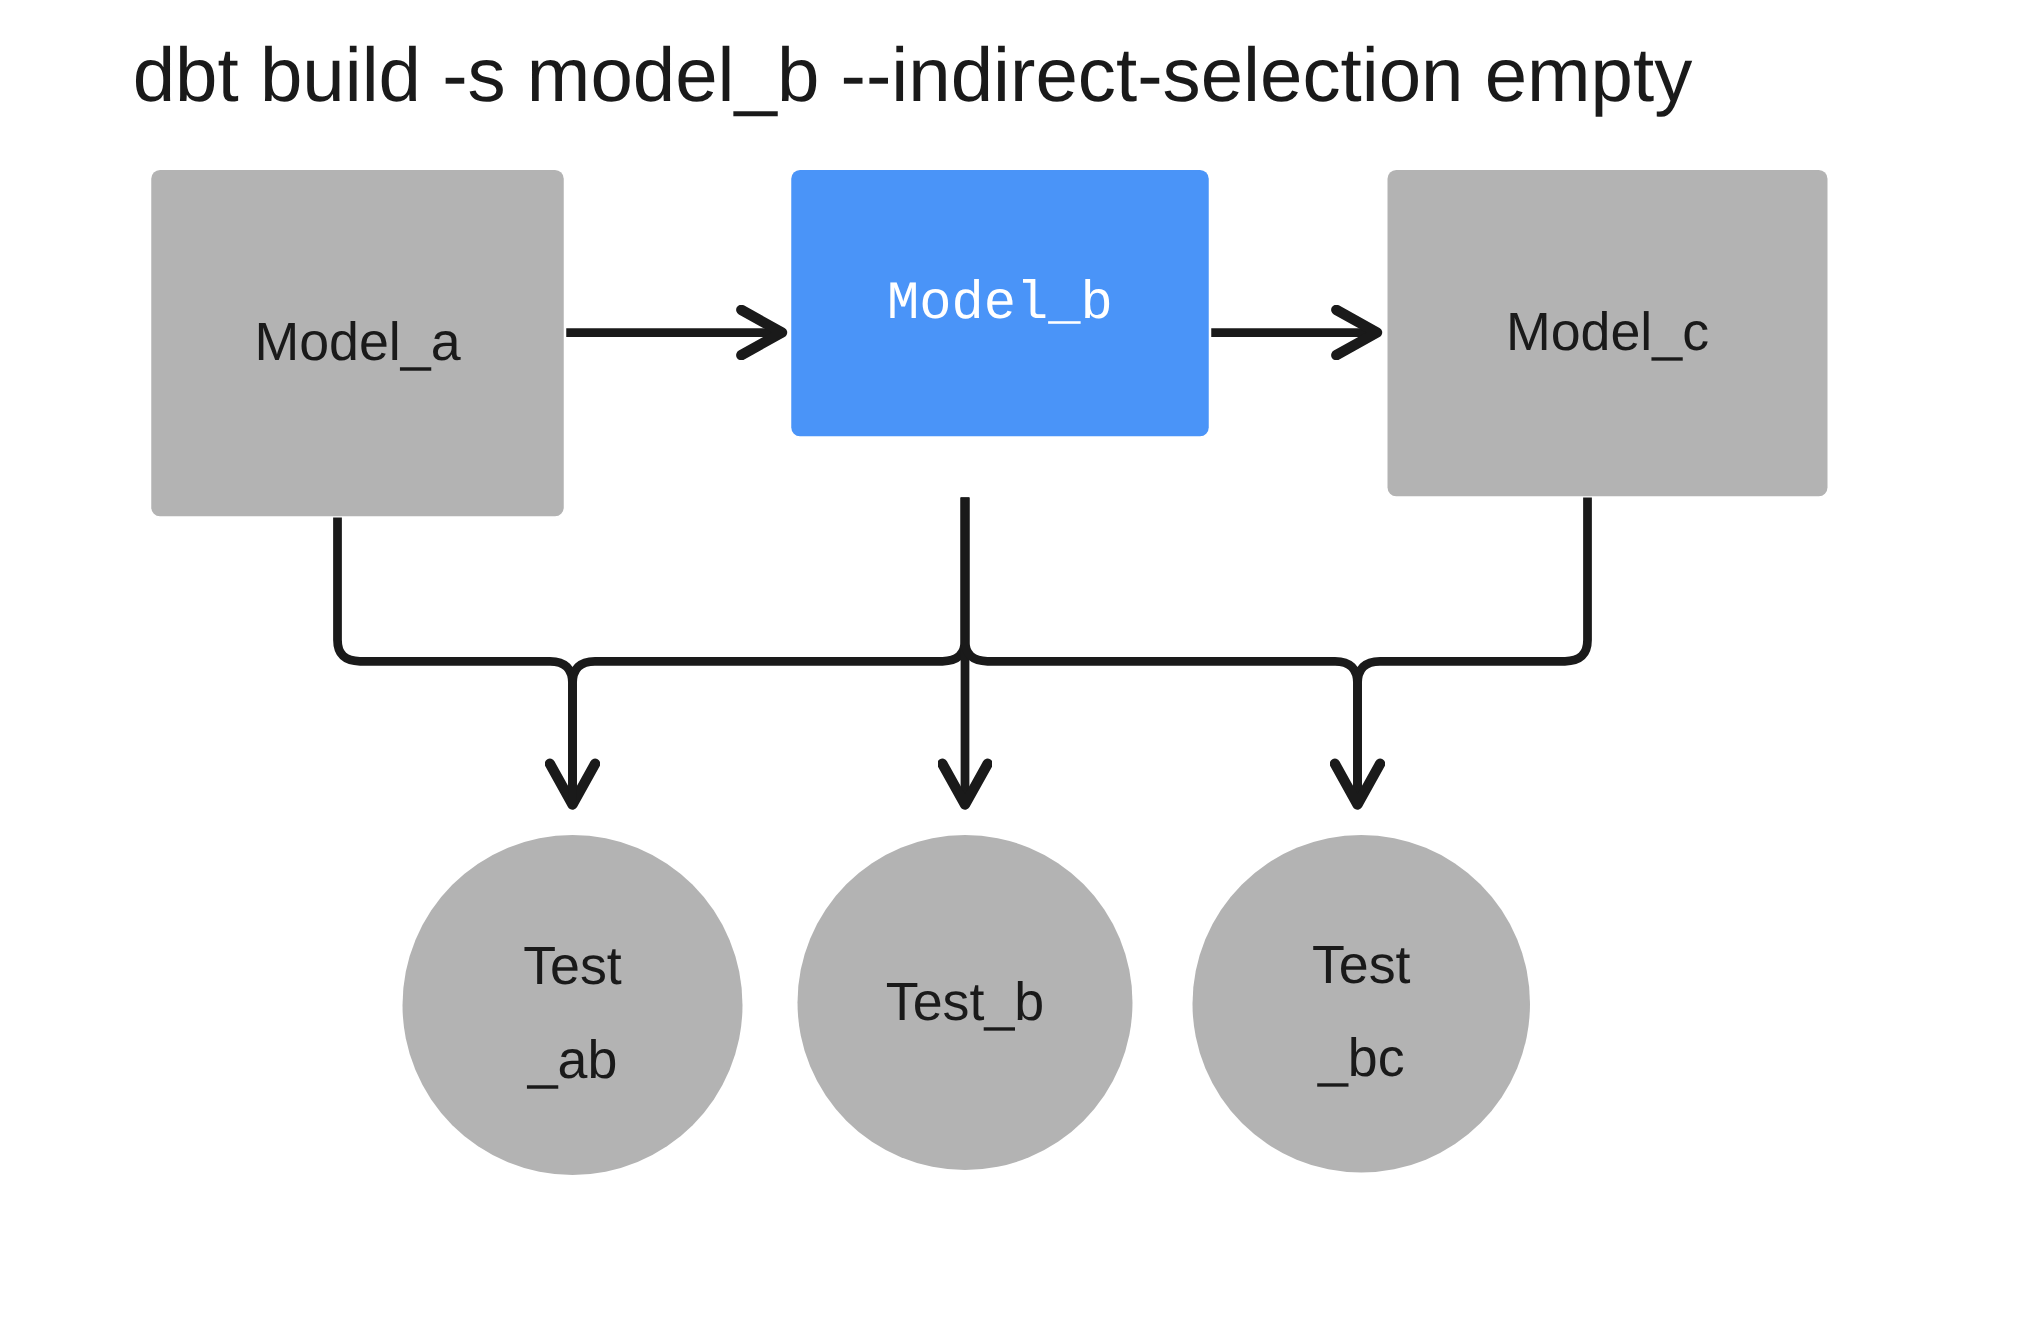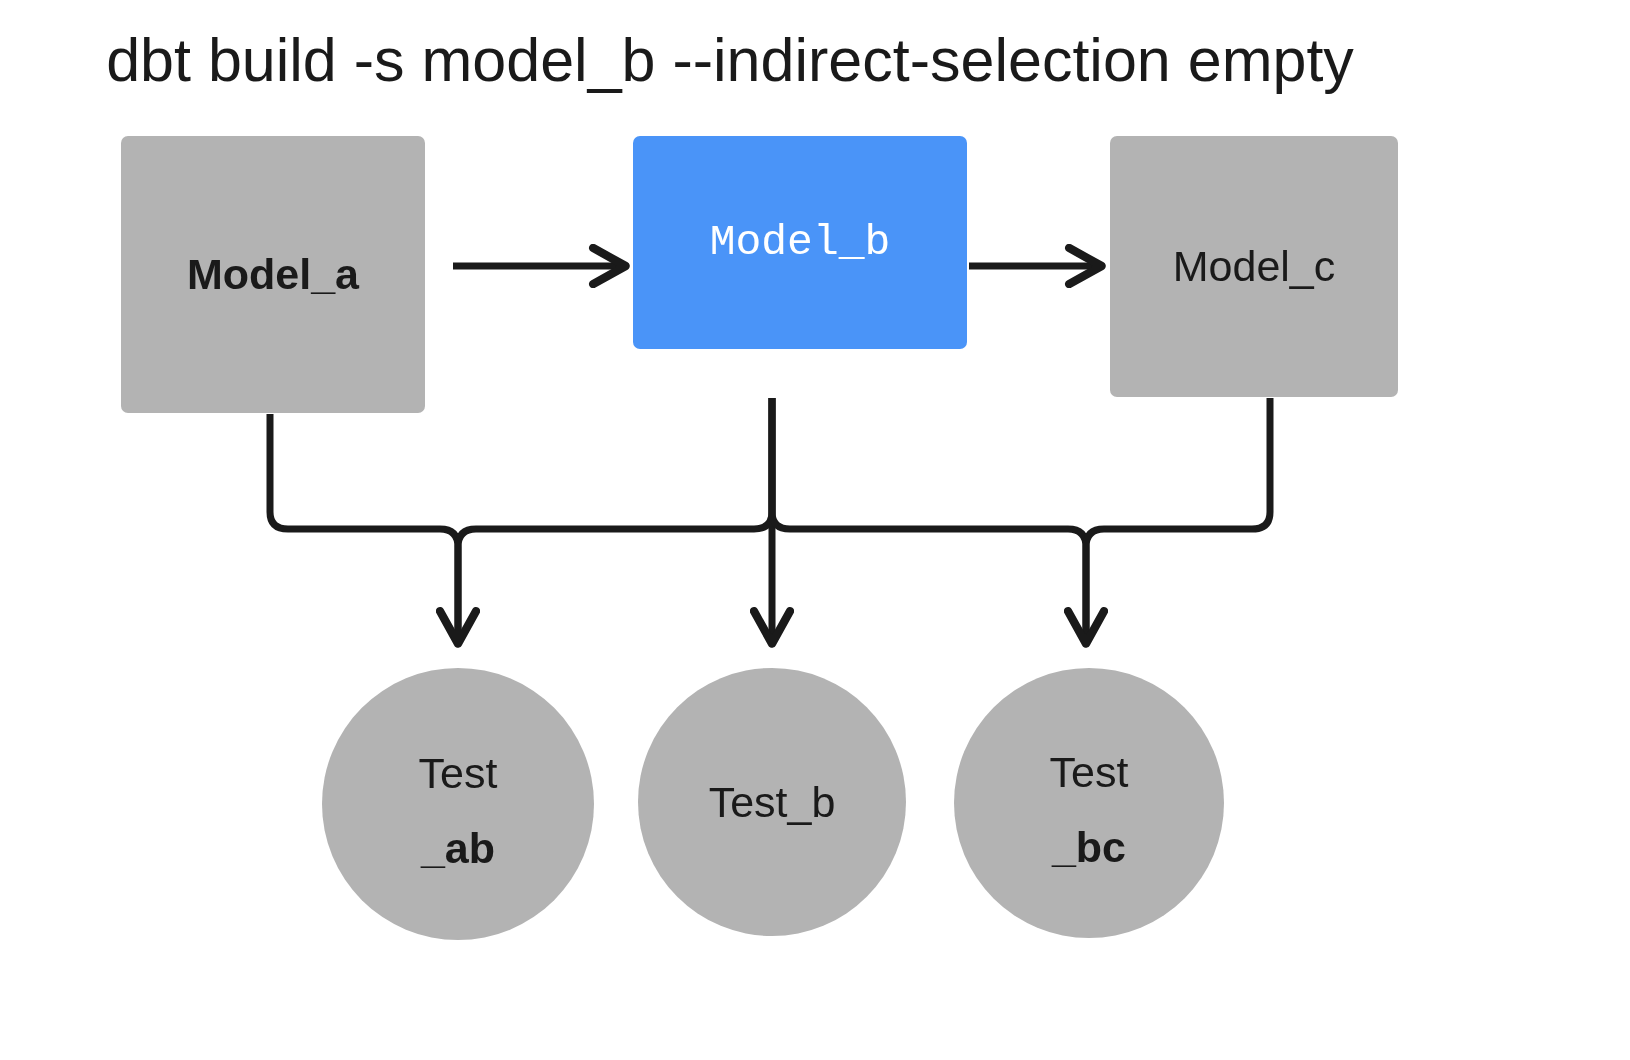--- a/index.html
+++ b/index.html
@@ -64,21 +64,21 @@
     align-items: center;
     justify-content: center;
     border-radius: 50%;
     background: #b3b3b3;
     color: #1a1a1a;
     font-size: 43px;
     font-family: "Liberation Sans", sans-serif;
     text-align: center;
   }
   .node-circle .line1 { display: block; margin-top: 14px; }
-  .node-circle .line2 { display: block; margin-top: 26px; font-weight: bold; }
+  .node-circle .line2 { display: block; margin-top: 26px; }
   .node-circle.single .line1 { margin: 0; }
 </style>
 </head>
 <body>
 
 <div id="canvas">
 
   <div class="diagram-title">dbt build -s model_b --indirect-selection empty</div>
 
   <svg id="edges" viewBox="0 0 1630 1060" xmlns="http://www.w3.org/2000/svg">
@@ -99,29 +99,29 @@
       <path d="M 772 398 L 772 512 Q 772 529 754 529 L 476 529 Q 458 529 458 547 L 458 640"></path>
 
       <path d="M 772 398 L 772 640" marker-end="url(#arrowend)"></path>
 
       <path d="M 772 398 L 772 512 Q 772 529 790 529 L 1068 529 Q 1086 529 1086 547 L 1086 640"></path>
 
       <path d="M 1270 398 L 1270 512 Q 1270 529 1252 529 L 1104 529 Q 1086 529 1086 547 L 1086 640" marker-end="url(#arrowend)"></path>
     </g>
   </svg>
 
-  <div class="node-box gray" style="left:121px; top:136px; width:304px; height:277px;font-weight:bold;">
+  <div class="node-box gray" style="left:121px; top:136px; width:330px; height:277px;">
     <span>Model_a</span>
   </div>
 
   <div class="node-box blue" style="left:633px; top:136px; width:334px; height:213px;font-family:Liberation Mono, monospace;">
     <span>Model_b</span>
   </div>
 
-  <div class="node-box gray" style="left:1110px; top:136px; width:288px; height:261px;">
+  <div class="node-box gray" style="left:1110px; top:136px; width:352px; height:261px;">
     <span>Model_c</span>
   </div>
 
   <div class="node-circle" style="left:322px; top:668px; width:272px; height:272px;">
     <span class="line1">Test</span>
     <span class="line2">_ab</span>
   </div>
 
   <div class="node-circle single" style="left:638px; top:668px; width:268px; height:268px;">
     <span class="line1">Test_b</span>

